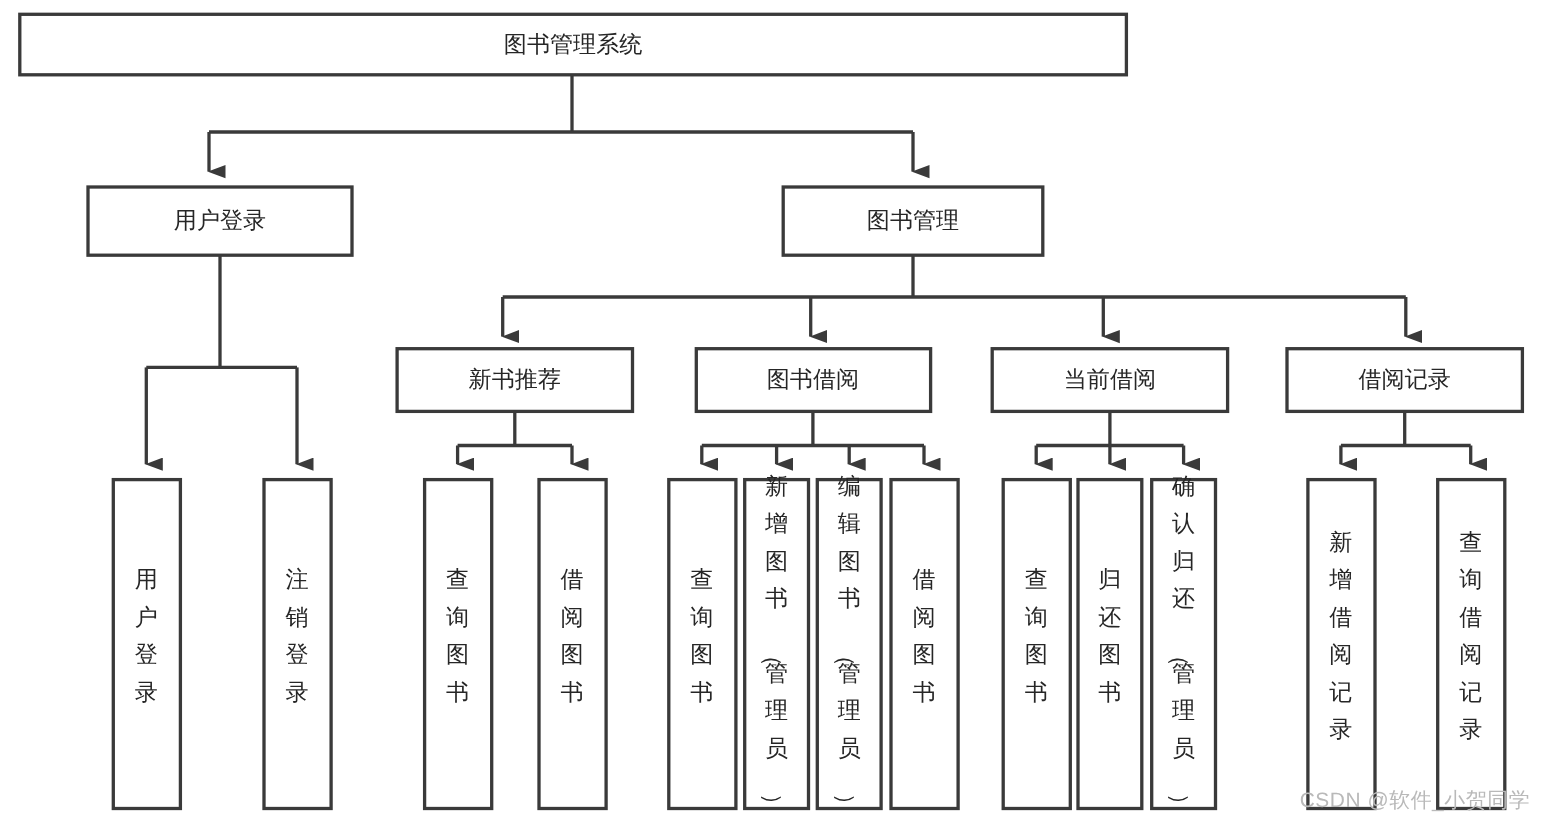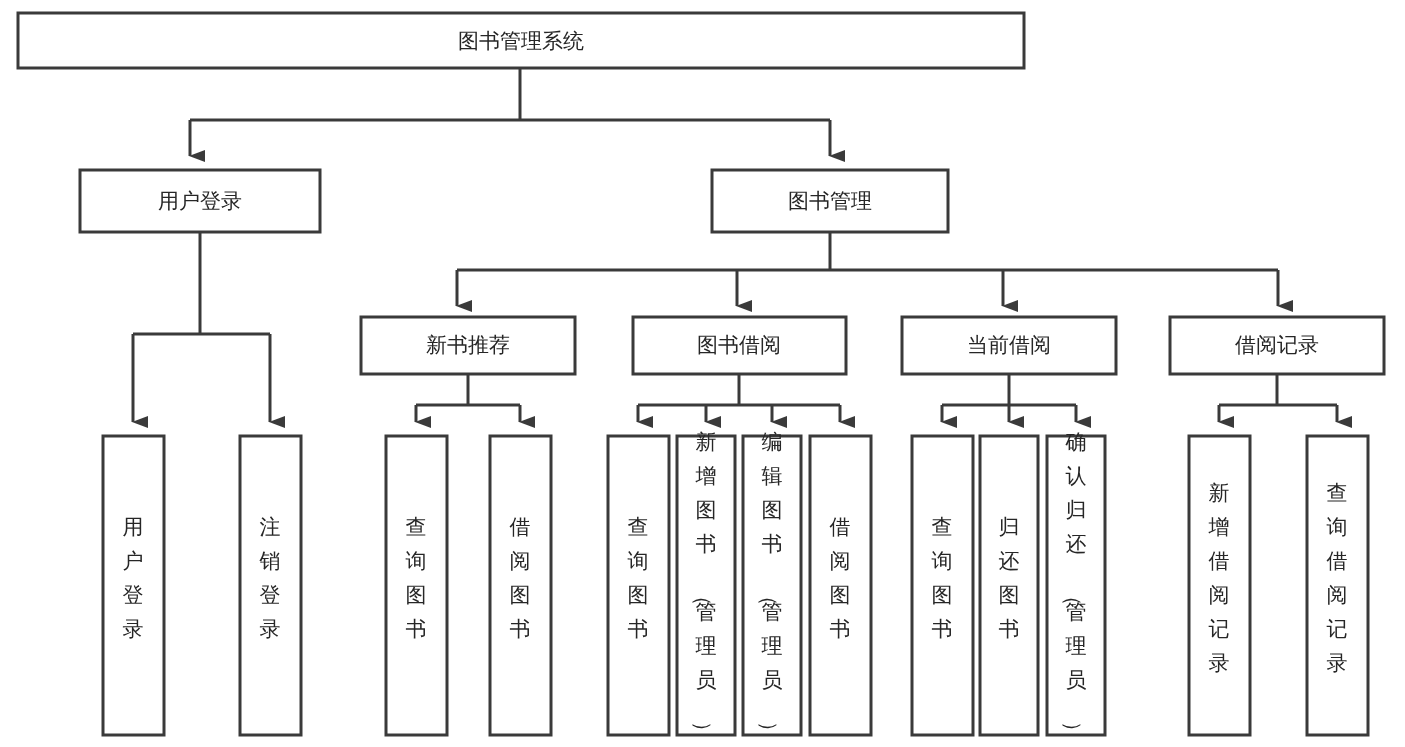--- a/index.html
+++ b/index.html
@@ -222,14 +222,15 @@
       </g>
 
       <g>
         <rect class="node-rect" x="1307" y="436" width="61" height="299"></rect>
         <text class="node-label-vert" x="1337" y="585"><tspan x="1337" y="500">查</tspan><tspan x="1337" y="534">询</tspan><tspan x="1337" y="568">借</tspan><tspan x="1337" y="602">阅</tspan><tspan x="1337" y="636">记</tspan><tspan x="1337" y="670">录</tspan></text>
       </g>
 
     </g>
   </svg>
 
+  <div class="watermark">CSDN @软件_小贺同学</div>
 
 </div>
 
 </body></html>

